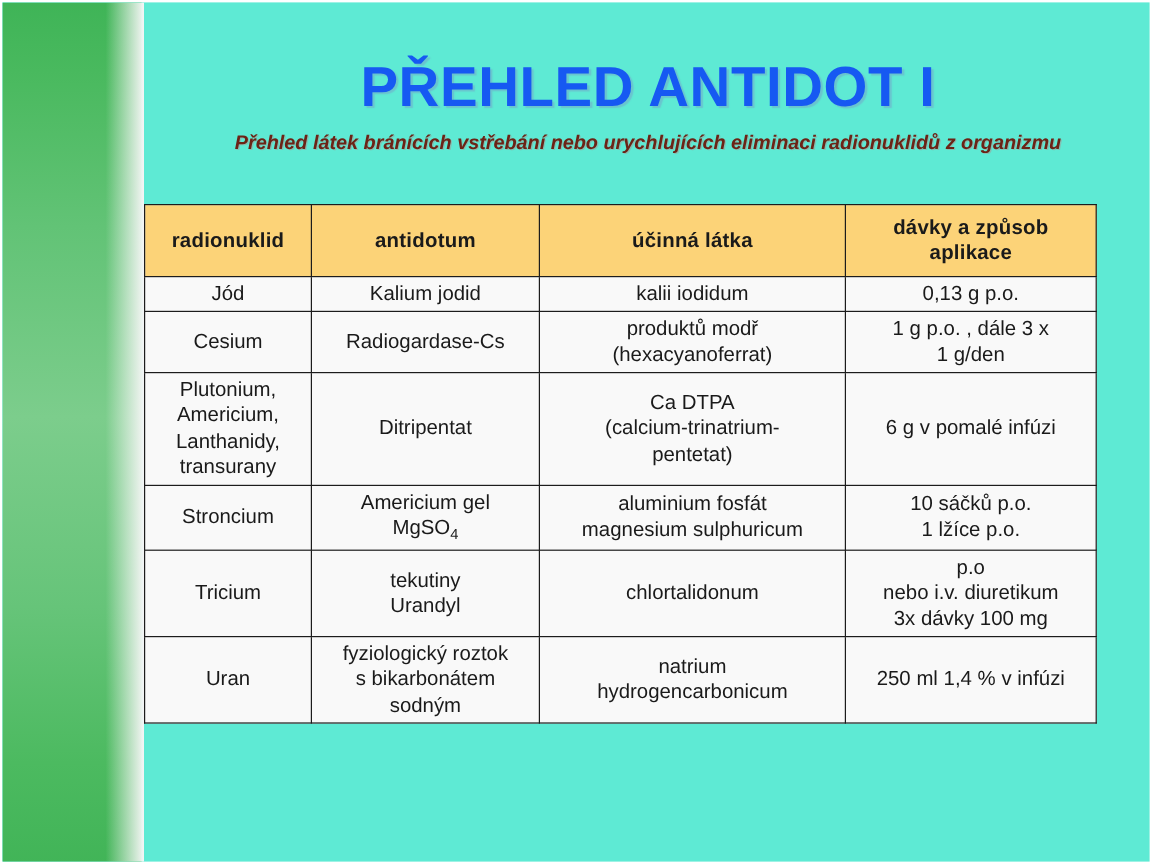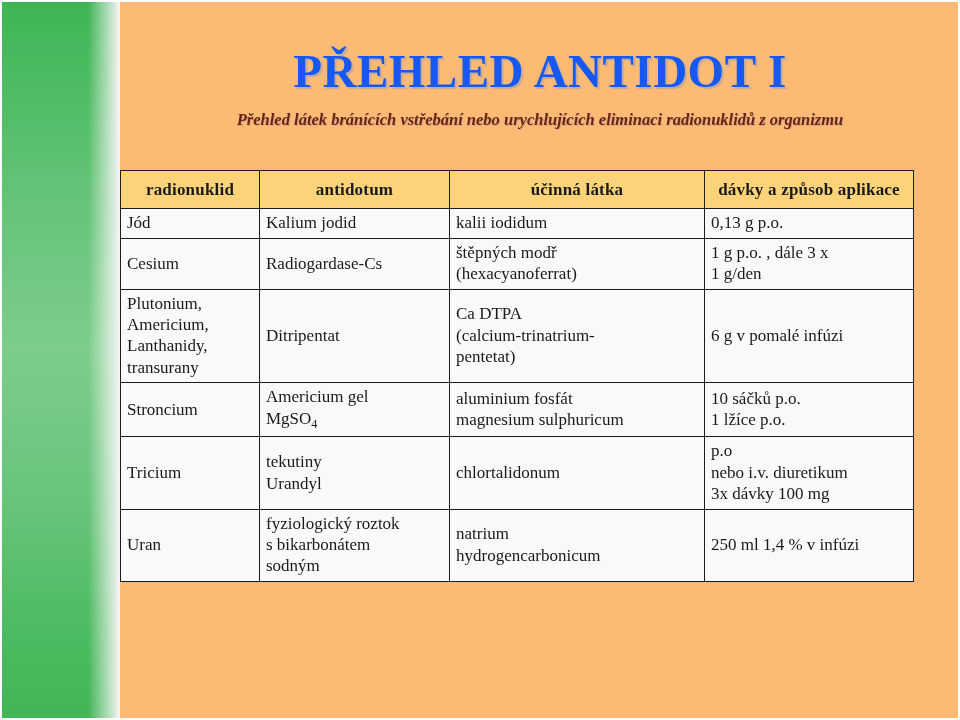--- a/index.html
+++ b/index.html
@@ -4,25 +4,25 @@
 <style>
   html, body {
     margin: 0;
     padding: 0;
     background: #ffffff;
   }
   #slide {
     position: relative;
     width: 960px;
     height: 720px;
-    background: #fdba74;
+    background: #5eead4;
     box-sizing: border-box;
     border: 2px solid #ffffff;
     overflow: hidden;
-    font-family: Liberation Serif, serif;
+    font-family: Liberation Sans, sans-serif;
   }
   
   #green-band {
     position: absolute;
     left: 0;
     top: 0;
     width: 116px;
     height: 720px;
     background: linear-gradient(
       to bottom,
@@ -83,21 +83,21 @@
     table-layout: fixed;
     background: #f9f9f9;
     font-size: 17px;
     color: #1a1a1a;
   }
   #antidote-table th,
   #antidote-table td {
     border: 1.6px solid #1c1c1c;
     padding: 3px 6px 4px 6px;
     vertical-align: middle;
-    text-align: left;
+    text-align: center;
     line-height: 1.26;
     font-weight: normal;
   }
   #antidote-table thead th {
     background: #fcd378;
     font-weight: bold;
     text-align: center;
     font-size: 17px;
     padding-top: 8px;
     padding-bottom: 8px;
@@ -142,21 +142,21 @@
         <td>Jód</td>
         <td>Kalium jodid</td>
         <td>kalii iodidum</td>
         <td>0,13 g p.o.</td>
       </tr>
 
       <tr>
         <td>Cesium</td>
         <td>Radiogardase-Cs</td>
         <td>
-          <span class="cell-line">štěpných modř</span>
+          <span class="cell-line">produktů modř</span>
           <span class="cell-line">(hexacyanoferrat)</span>
         </td>
         <td>
           <span class="cell-line">1 g p.o. , dále 3 x</span>
           <span class="cell-line">1 g/den</span>
         </td>
       </tr>
 
       <tr>
         <td>

